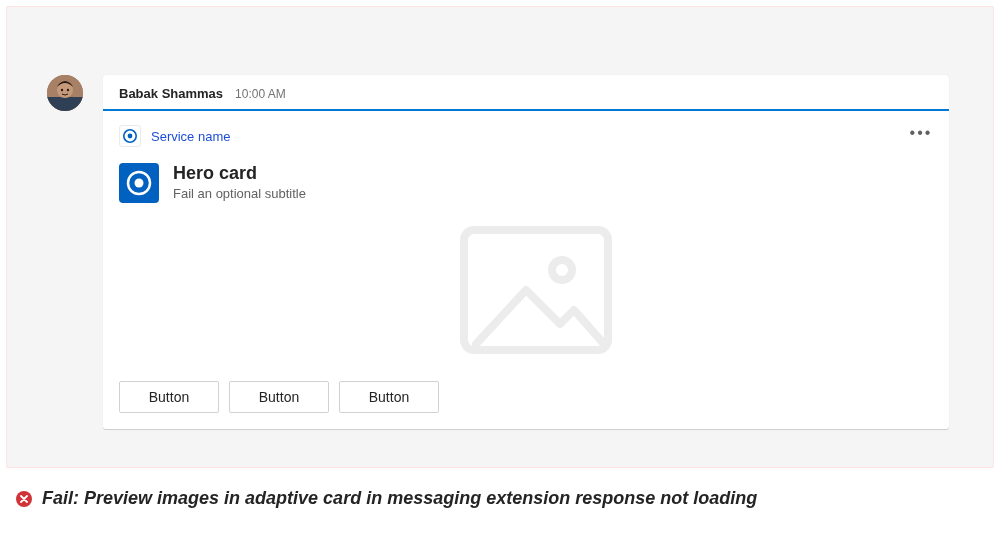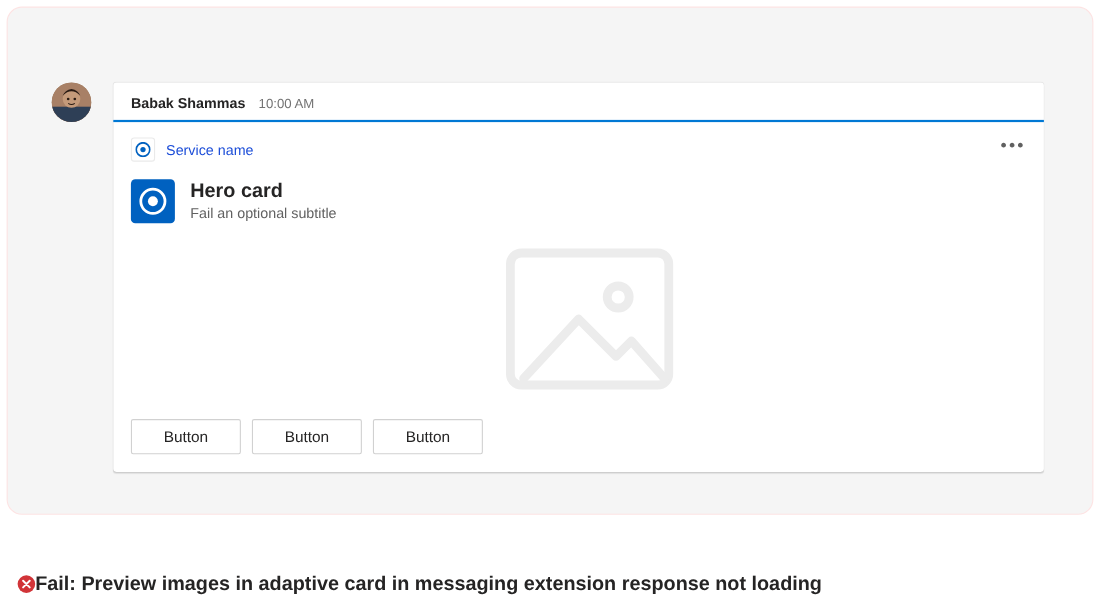--- a/index.html
+++ b/index.html
@@ -3,21 +3,21 @@
 <meta charset="utf-8">
 <style>
   * { box-sizing: border-box; margin: 0; padding: 0; }
   html, body { width: 1000px; height: 553px; font-family: "Segoe UI", Arial, sans-serif; background: #fff; }
 
   .frame {
     position: absolute;
     left: 6px; top: 6px;
     width: 988px; height: 462px;
     border: 1.5px solid #fde3e3;
-    border-radius: 14px;
+    border-radius: 2px;
     background: #f5f5f5;
   }
 
   .msg-row {
     position: absolute;
     left: 40px;
     top: 68px;
     display: flex;
     align-items: flex-start;
     gap: 20px;
@@ -133,23 +133,25 @@
     background: #fff;
     font-size: 14px;
     color: #252424;
     cursor: pointer;
     display: flex; align-items: center; justify-content: center;
   }
 
   .fail-row {
     position: absolute;
     left: 16px;
-    top: 520px;
+    top: 488px;
     display: flex;
     align-items: center;
+    gap: 10px;
+    font-style: italic;
   }
   .fail-icon {
     width: 16px; height: 16px;
     border-radius: 50%;
     background: #d13438;
     display: flex; align-items: center; justify-content: center;
     flex: none;
   }
   .fail-text { font-size: 18px; font-weight: 700; color: #252424; }
 </style>

